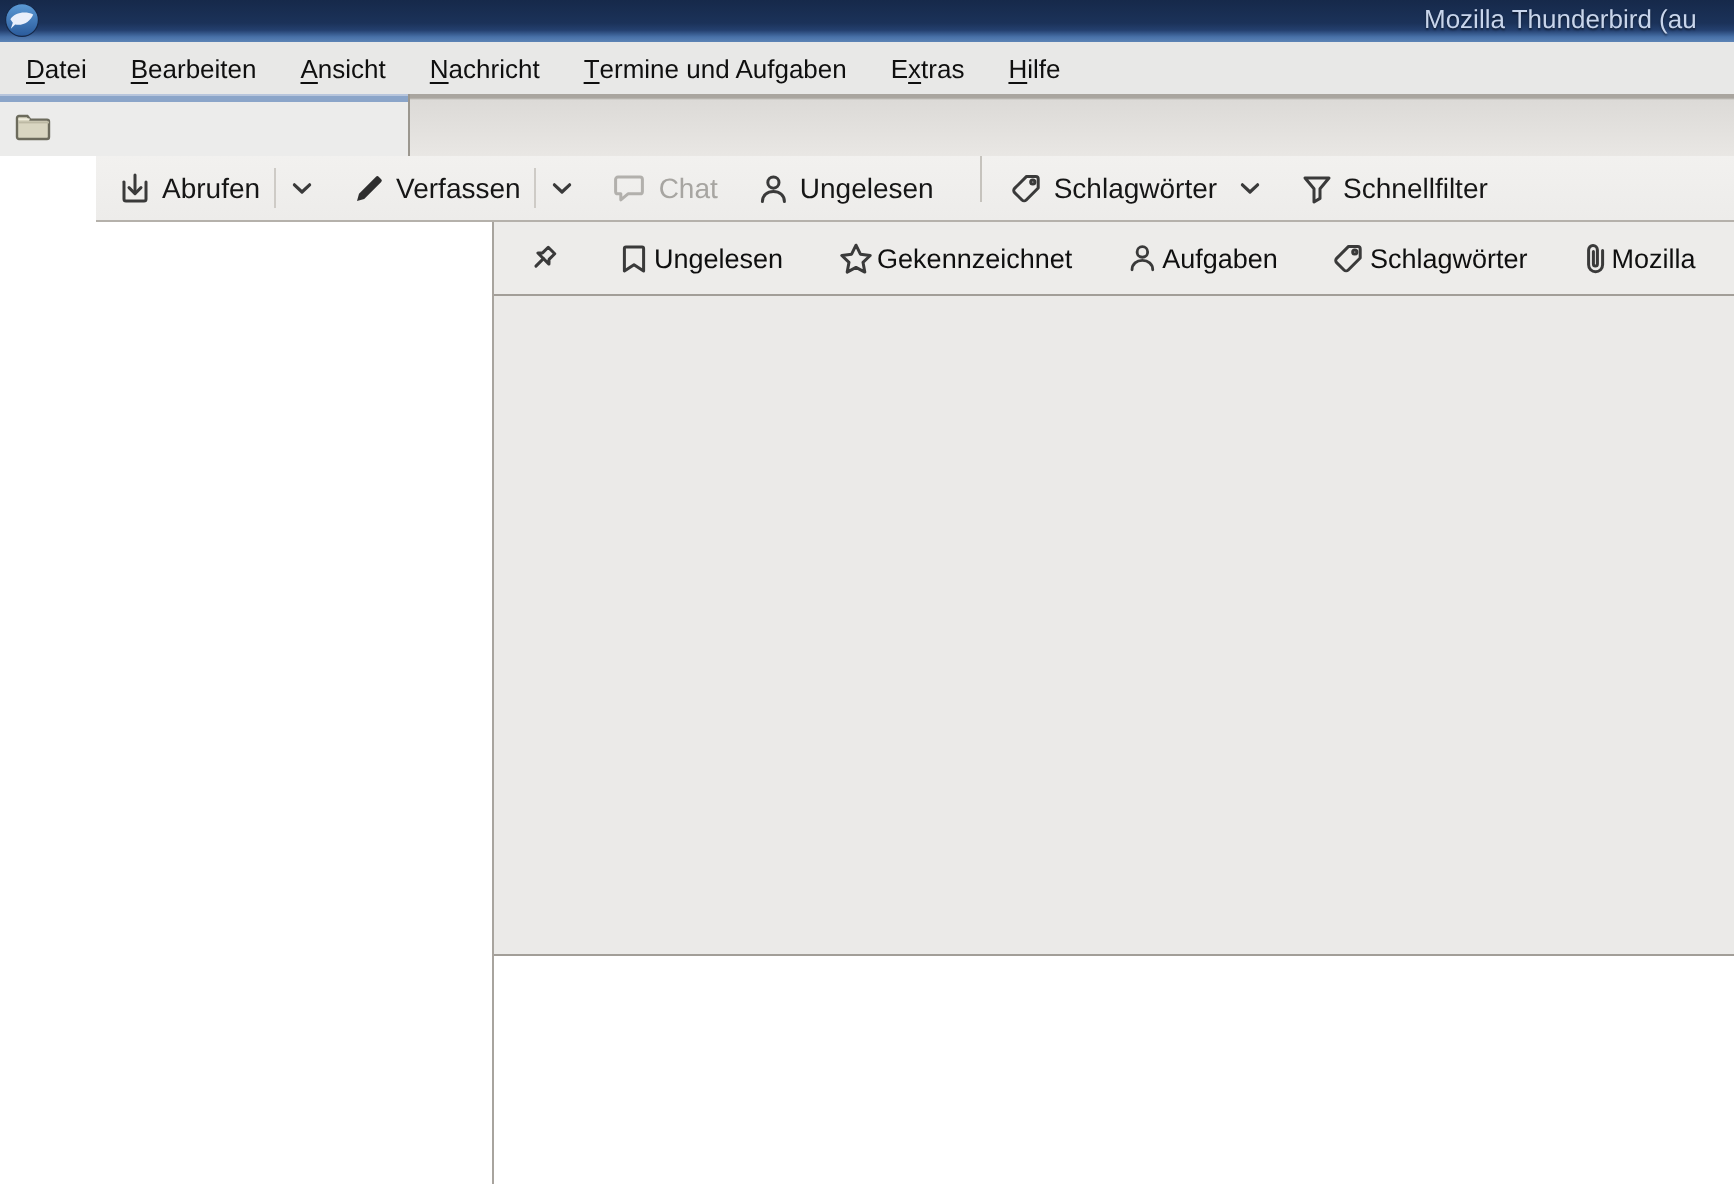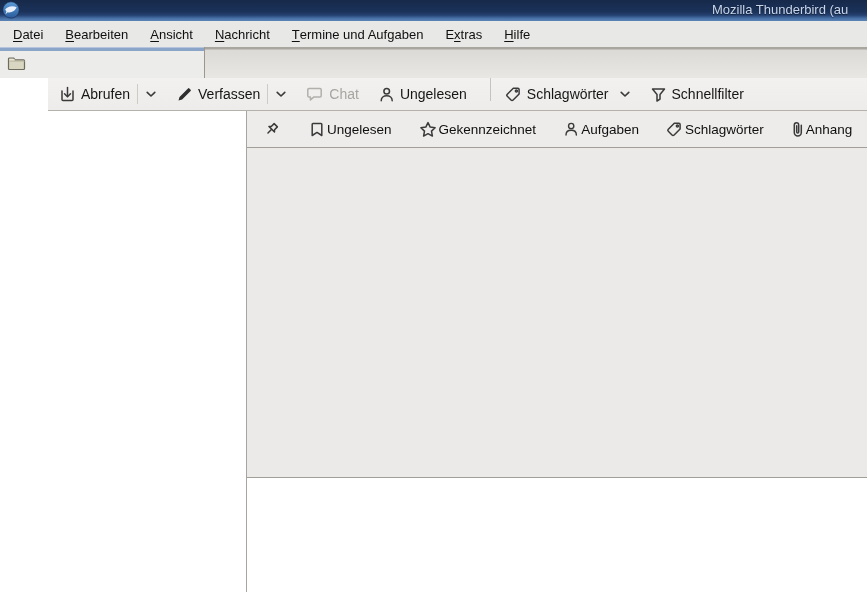--- a/index.html
+++ b/index.html
@@ -250,19 +250,19 @@
             </svg>
           </span>
           <span class="lbl">Schlagwörter</span>
         </div>
         <div class="qf-btn">
           <span class="icon">
             <svg width="13" height="17" viewBox="0 0 13 17">
       <path d="M10.3 4.2 v7.2 a3.5 3.5 0 0 1 -7 0 V4 a2.2 2.2 0 0 1 4.4 0 v7 a1 1 0 0 1 -2 0 V4.8" fill="none" stroke="#3a3a3a" stroke-width="1.5" stroke-linecap="round" stroke-linejoin="round"></path>
             </svg>
           </span>
-          <span class="lbl">Anhang</span>
+          <span class="lbl">Mozilla</span>
         </div>
       </div>
     <div class="thread-pane"></div>
     <div class="message-pane"></div>
   </div>
 </div>
 
 </body></html>

